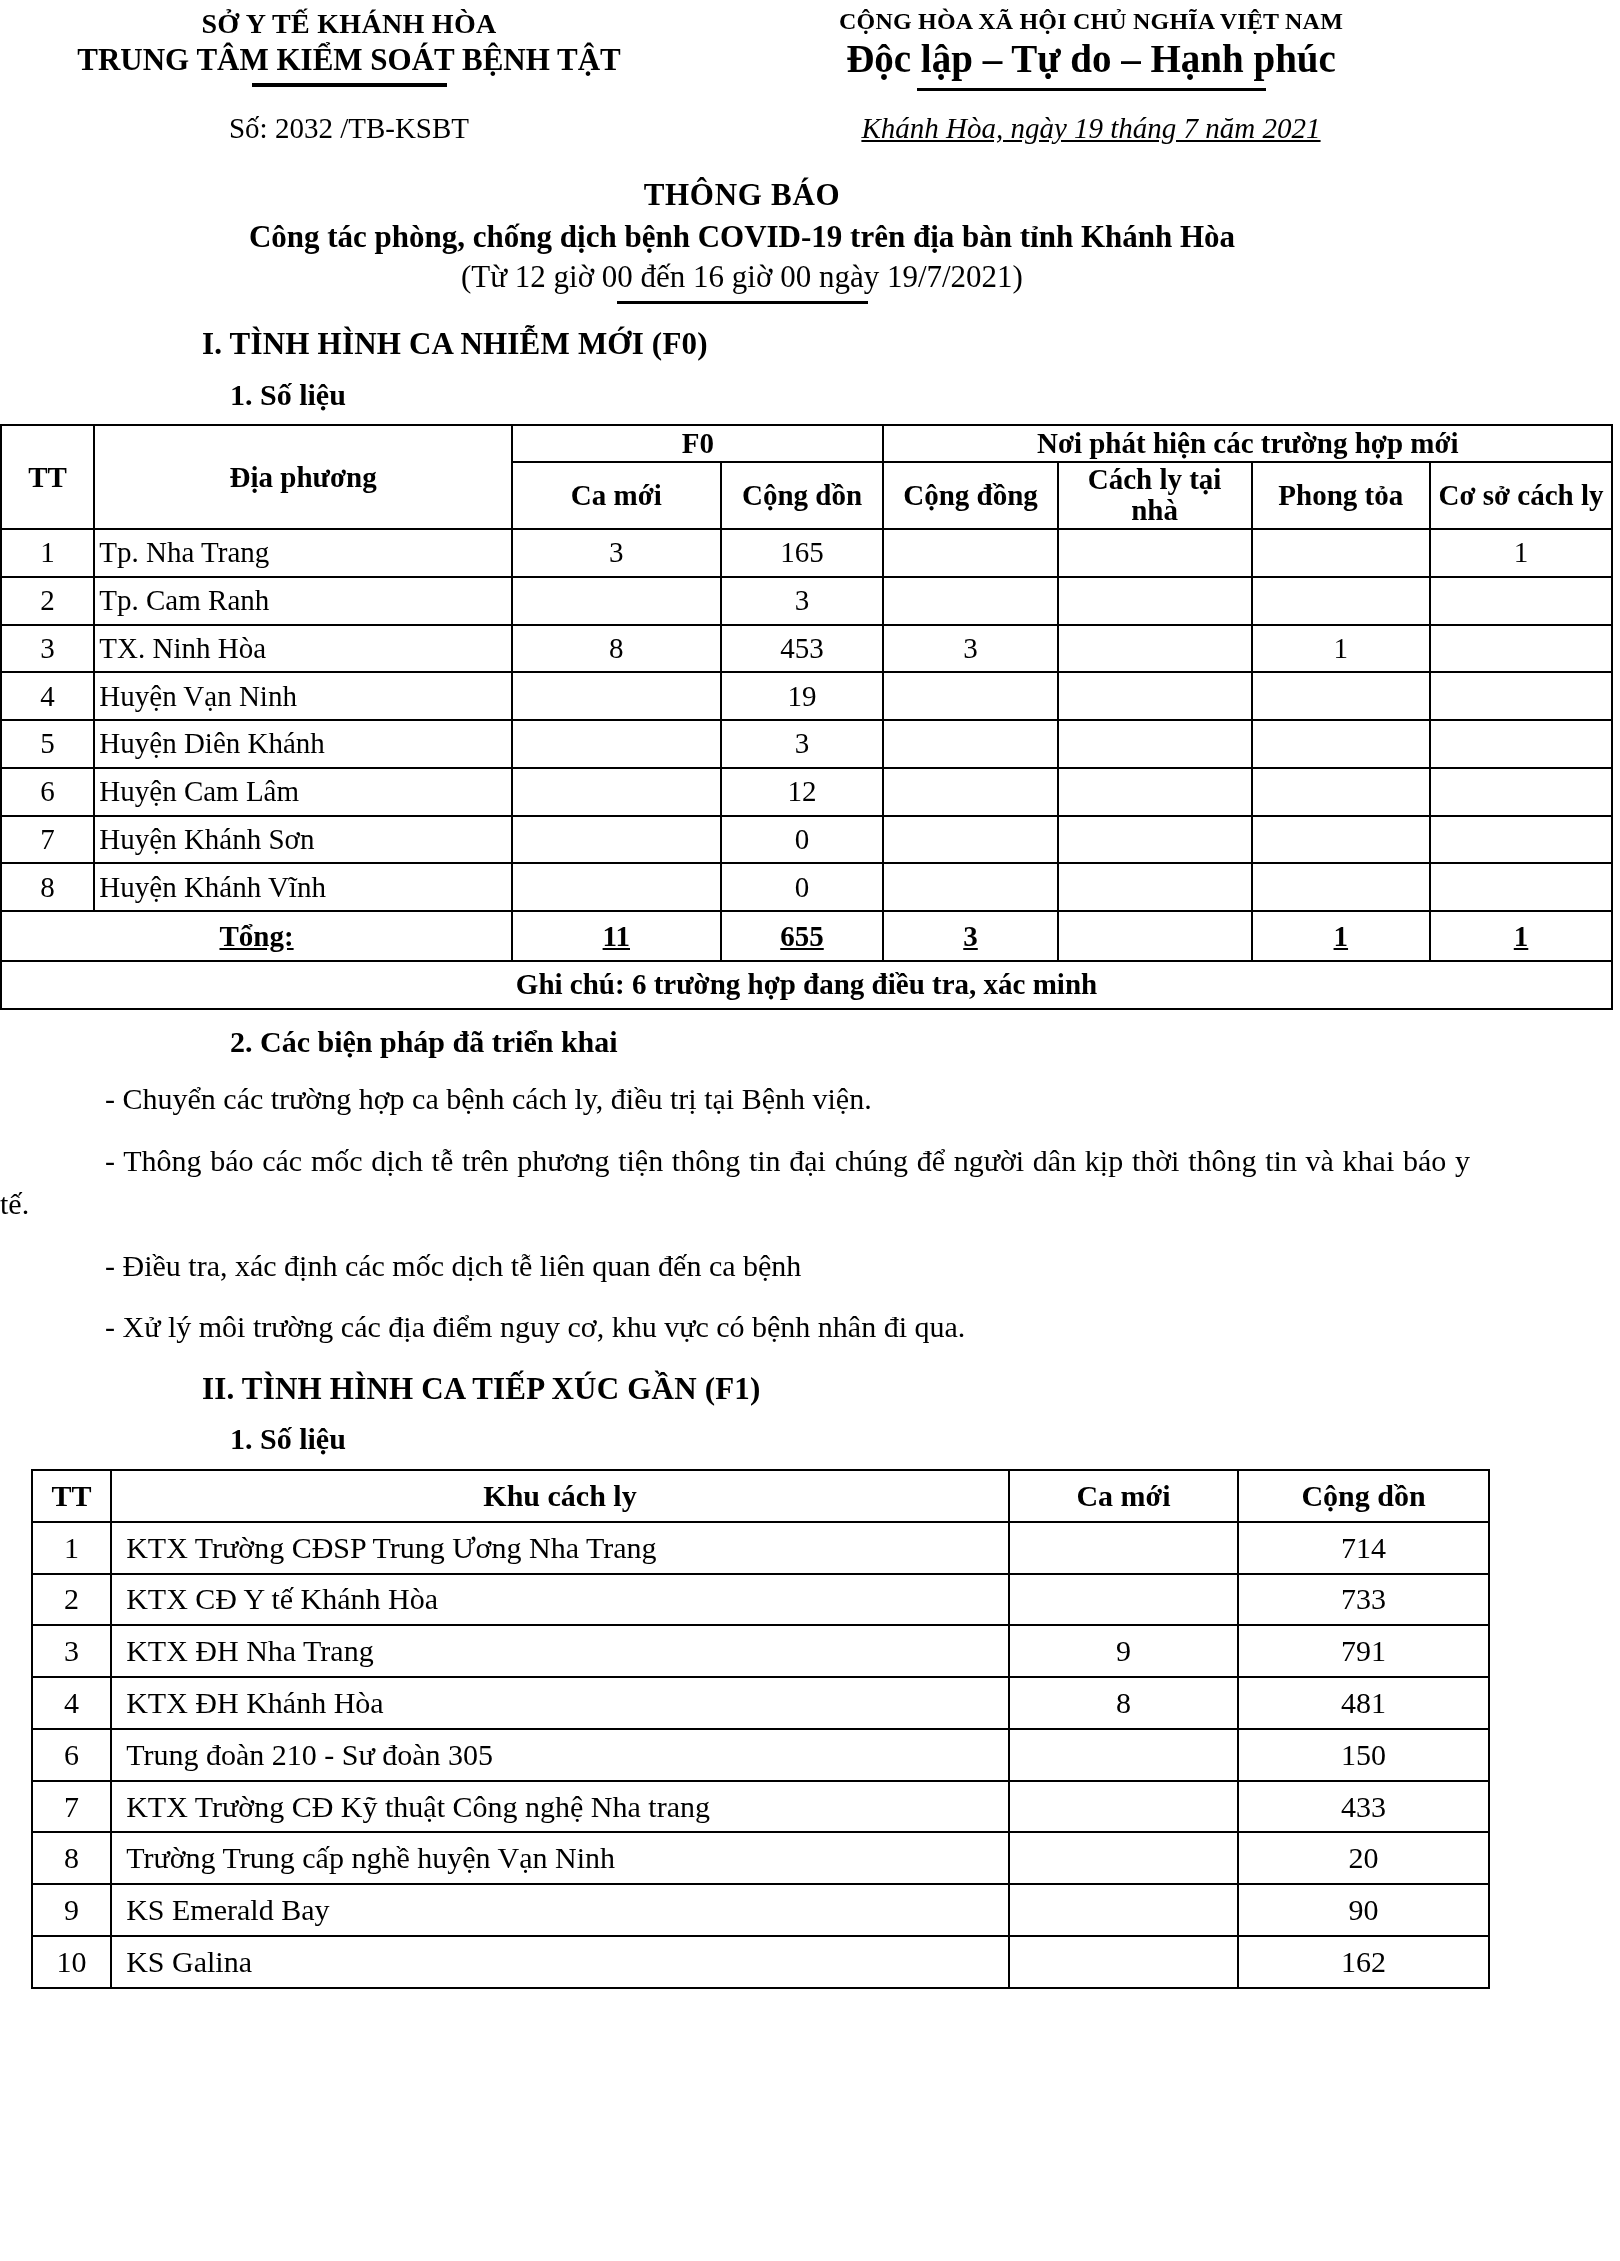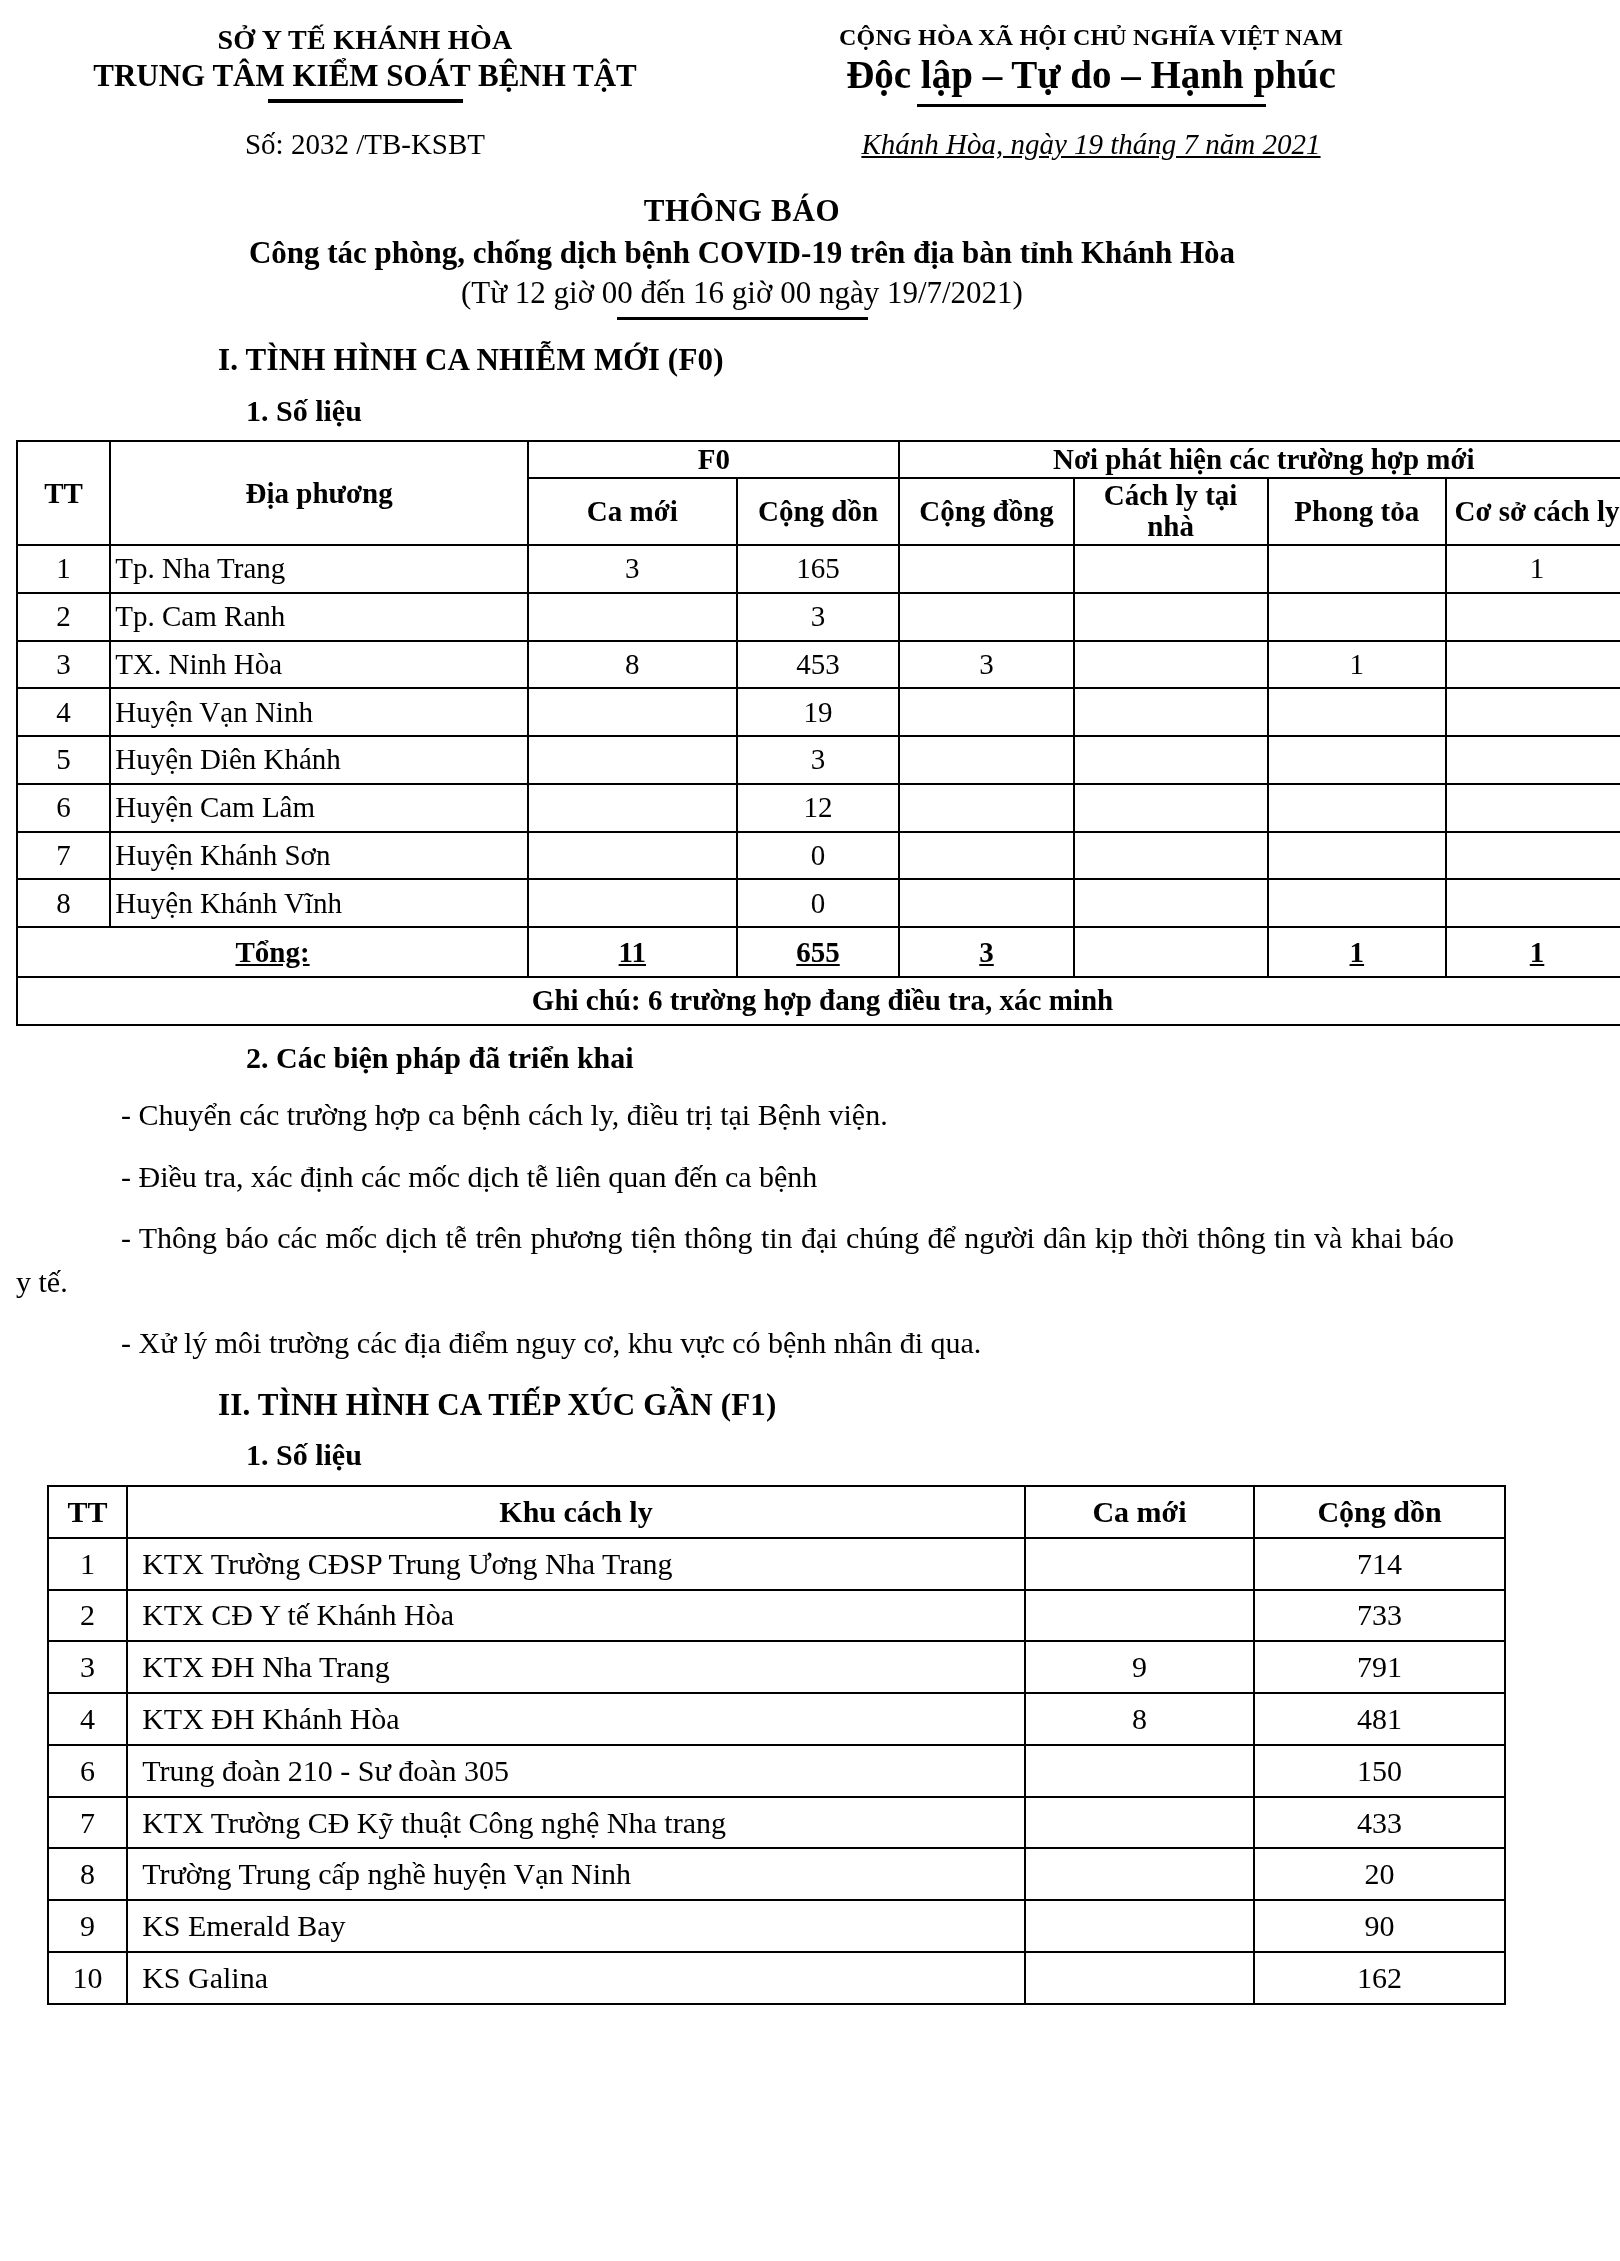--- a/index.html
+++ b/index.html
@@ -11,21 +11,21 @@
     width: 1620px;
     height: 2261px;
     font-family: "Liberation Serif", "DejaVu Serif", serif;
     color: #000000;
     overflow: hidden;
     position: relative;
   }
   .page {
     width: 1484px;
     height: 2261px;
-    padding: 16px;
+    padding: 0;
     box-sizing: border-box;
     position: relative;
   }
 
   
   .letterhead {
     display: flex;
     width: 100%;
     padding-top: 7px;
   }
@@ -360,22 +360,22 @@
       </tr>
       <tr class="row-note">
         <td colspan="8">Ghi chú: 6 trường hợp đang điều tra, xác minh</td>
       </tr>
     </tbody>
   </table>
 
   <div class="sub-heading">2. Các biện pháp đã triển khai</div>
 
   <div class="para indent">- Chuyển các trường hợp ca bệnh cách ly, điều trị tại Bệnh viện.</div>
+  <div class="para indent">- Thông báo các mốc dịch tễ trên phương tiện thông tin đại chúng để người dân kịp thời thông tin và khai báo y tế.</div>
   <div class="para indent">- Điều tra, xác định các mốc dịch tễ liên quan đến ca bệnh</div>
-  <div class="para indent">- Thông báo các mốc dịch tễ trên phương tiện thông tin đại chúng để người dân kịp thời thông tin và khai báo y tế.</div>
   <div class="para indent">- Xử lý môi trường các địa điểm nguy cơ, khu vực có bệnh nhân đi qua.</div>
 
   <div class="sec-heading">II. TÌNH HÌNH CA TIẾP XÚC GẦN (F1)</div>
   <div class="sub-heading">1.  Số liệu</div>
 
   <table class="t2">
     <colgroup>
       <col style="width:77px">
       <col style="width:873px">
       <col style="width:223px">

